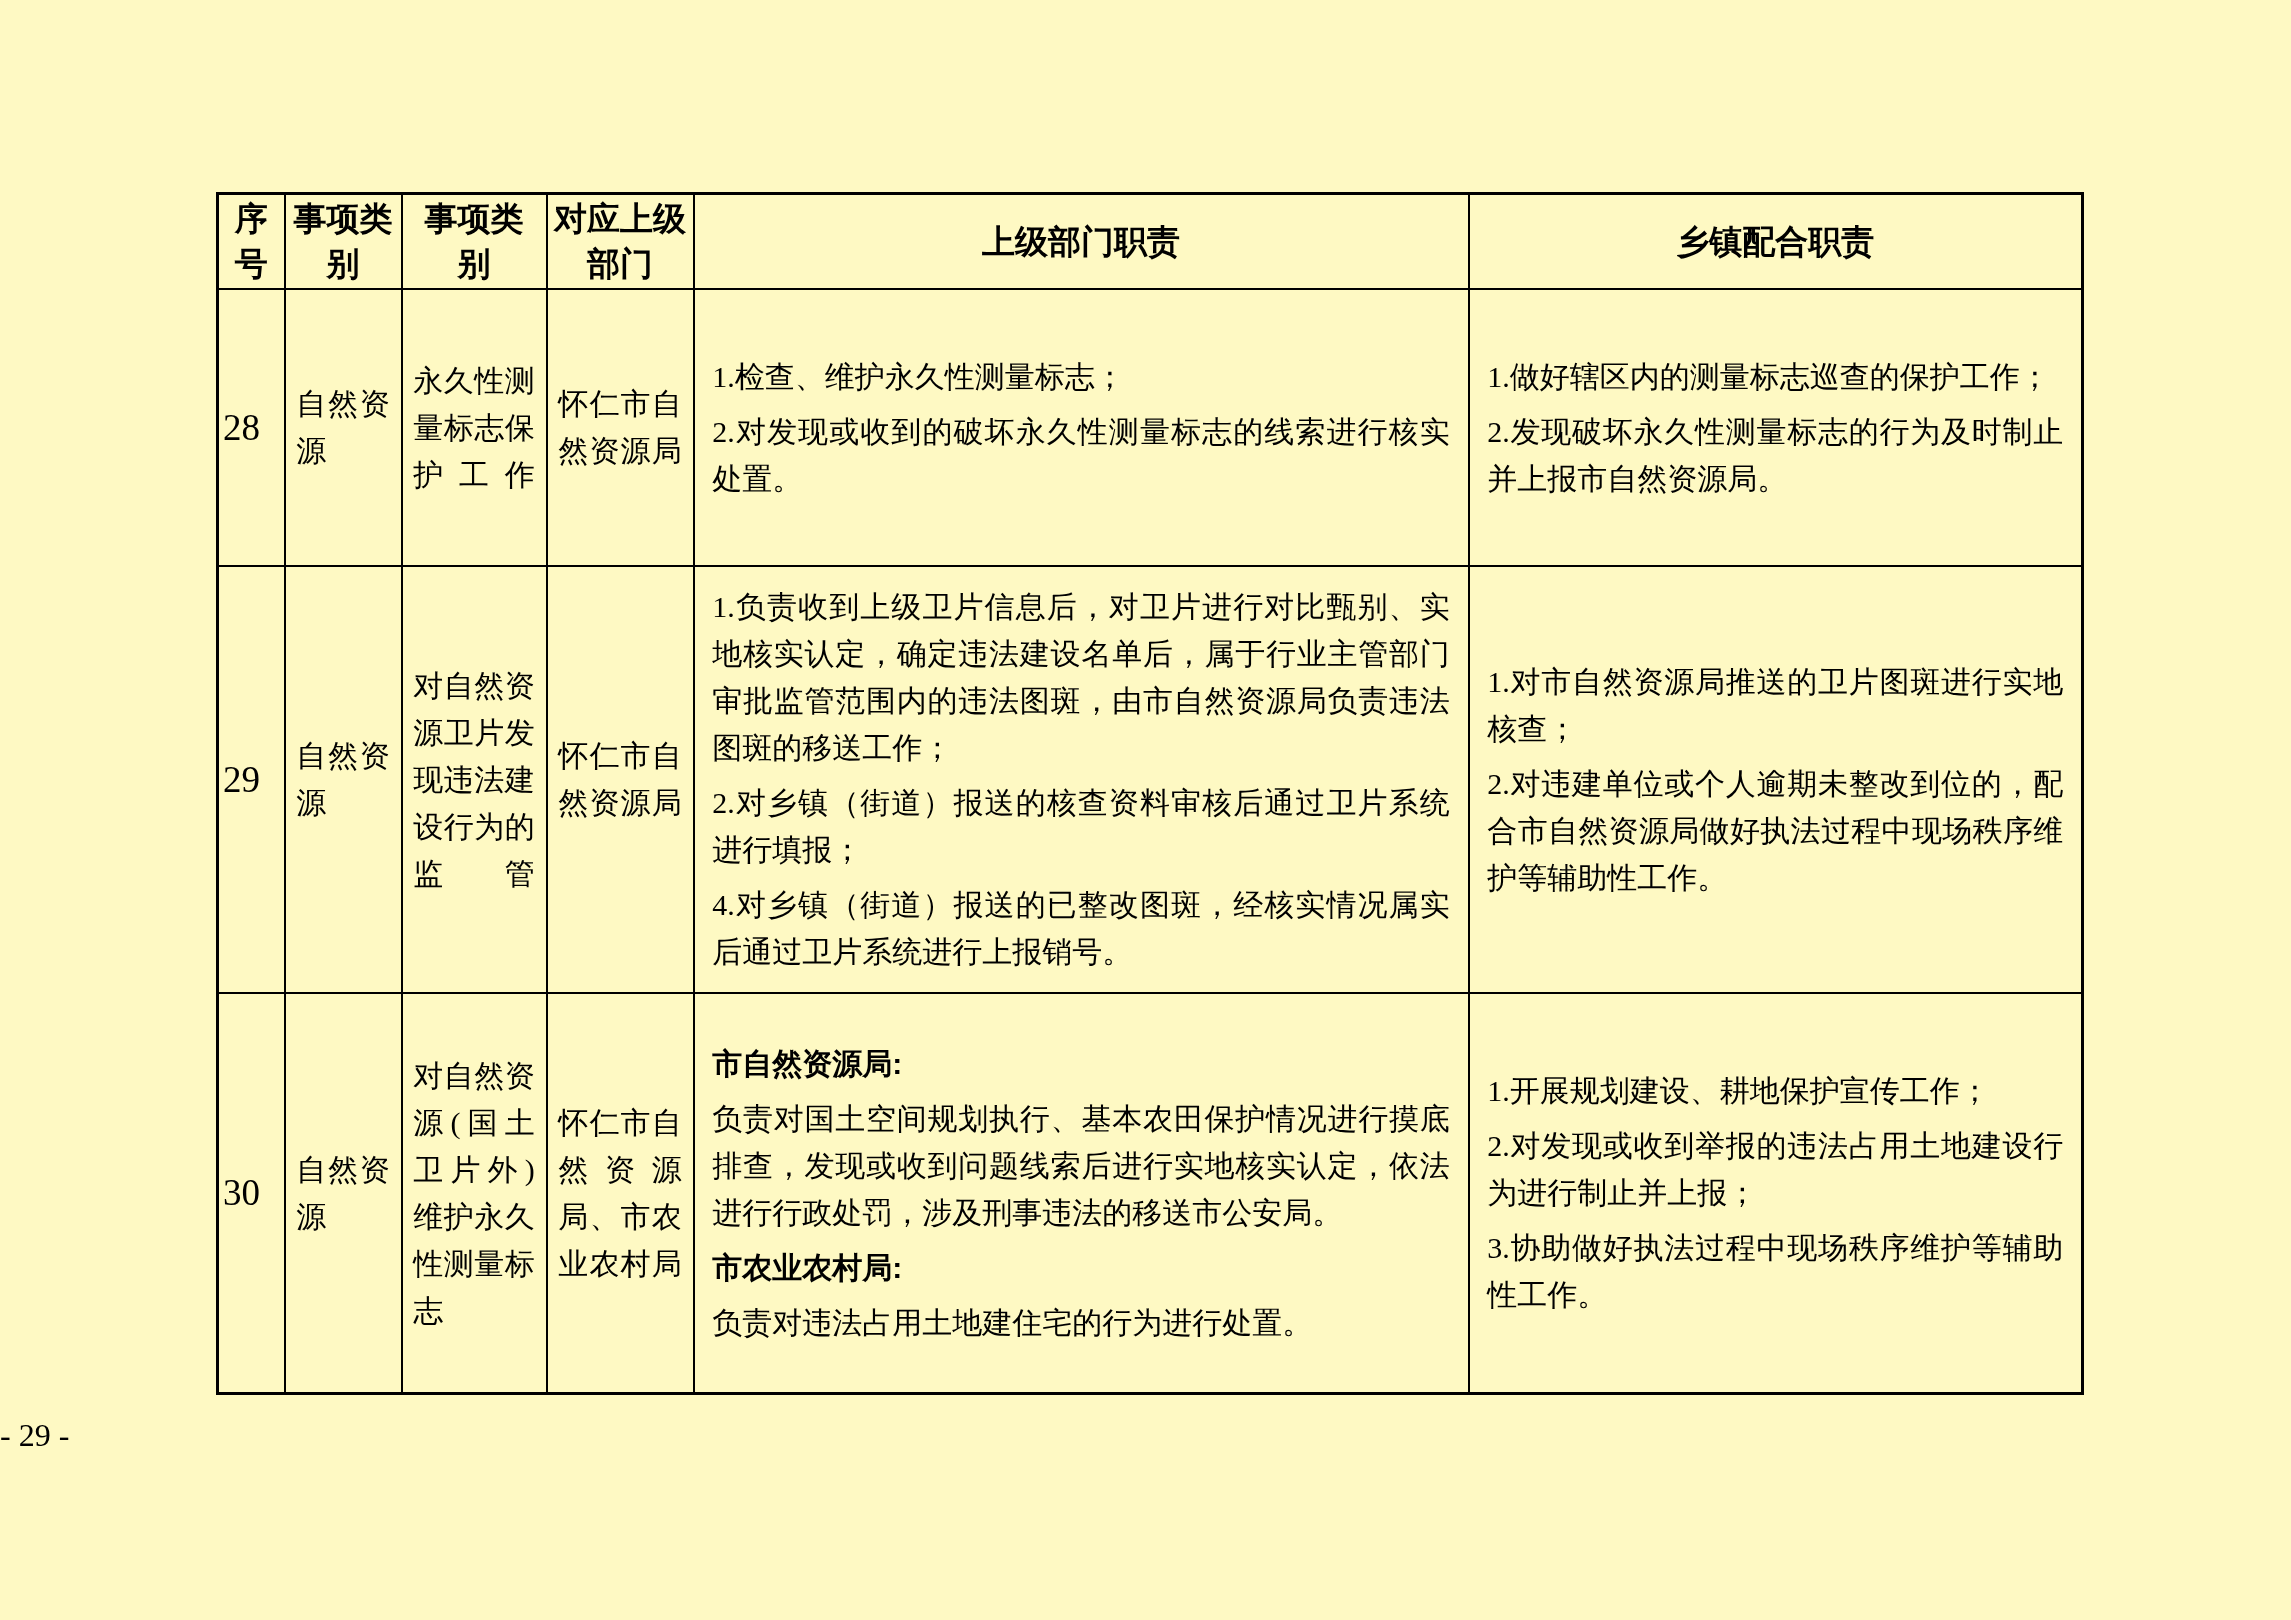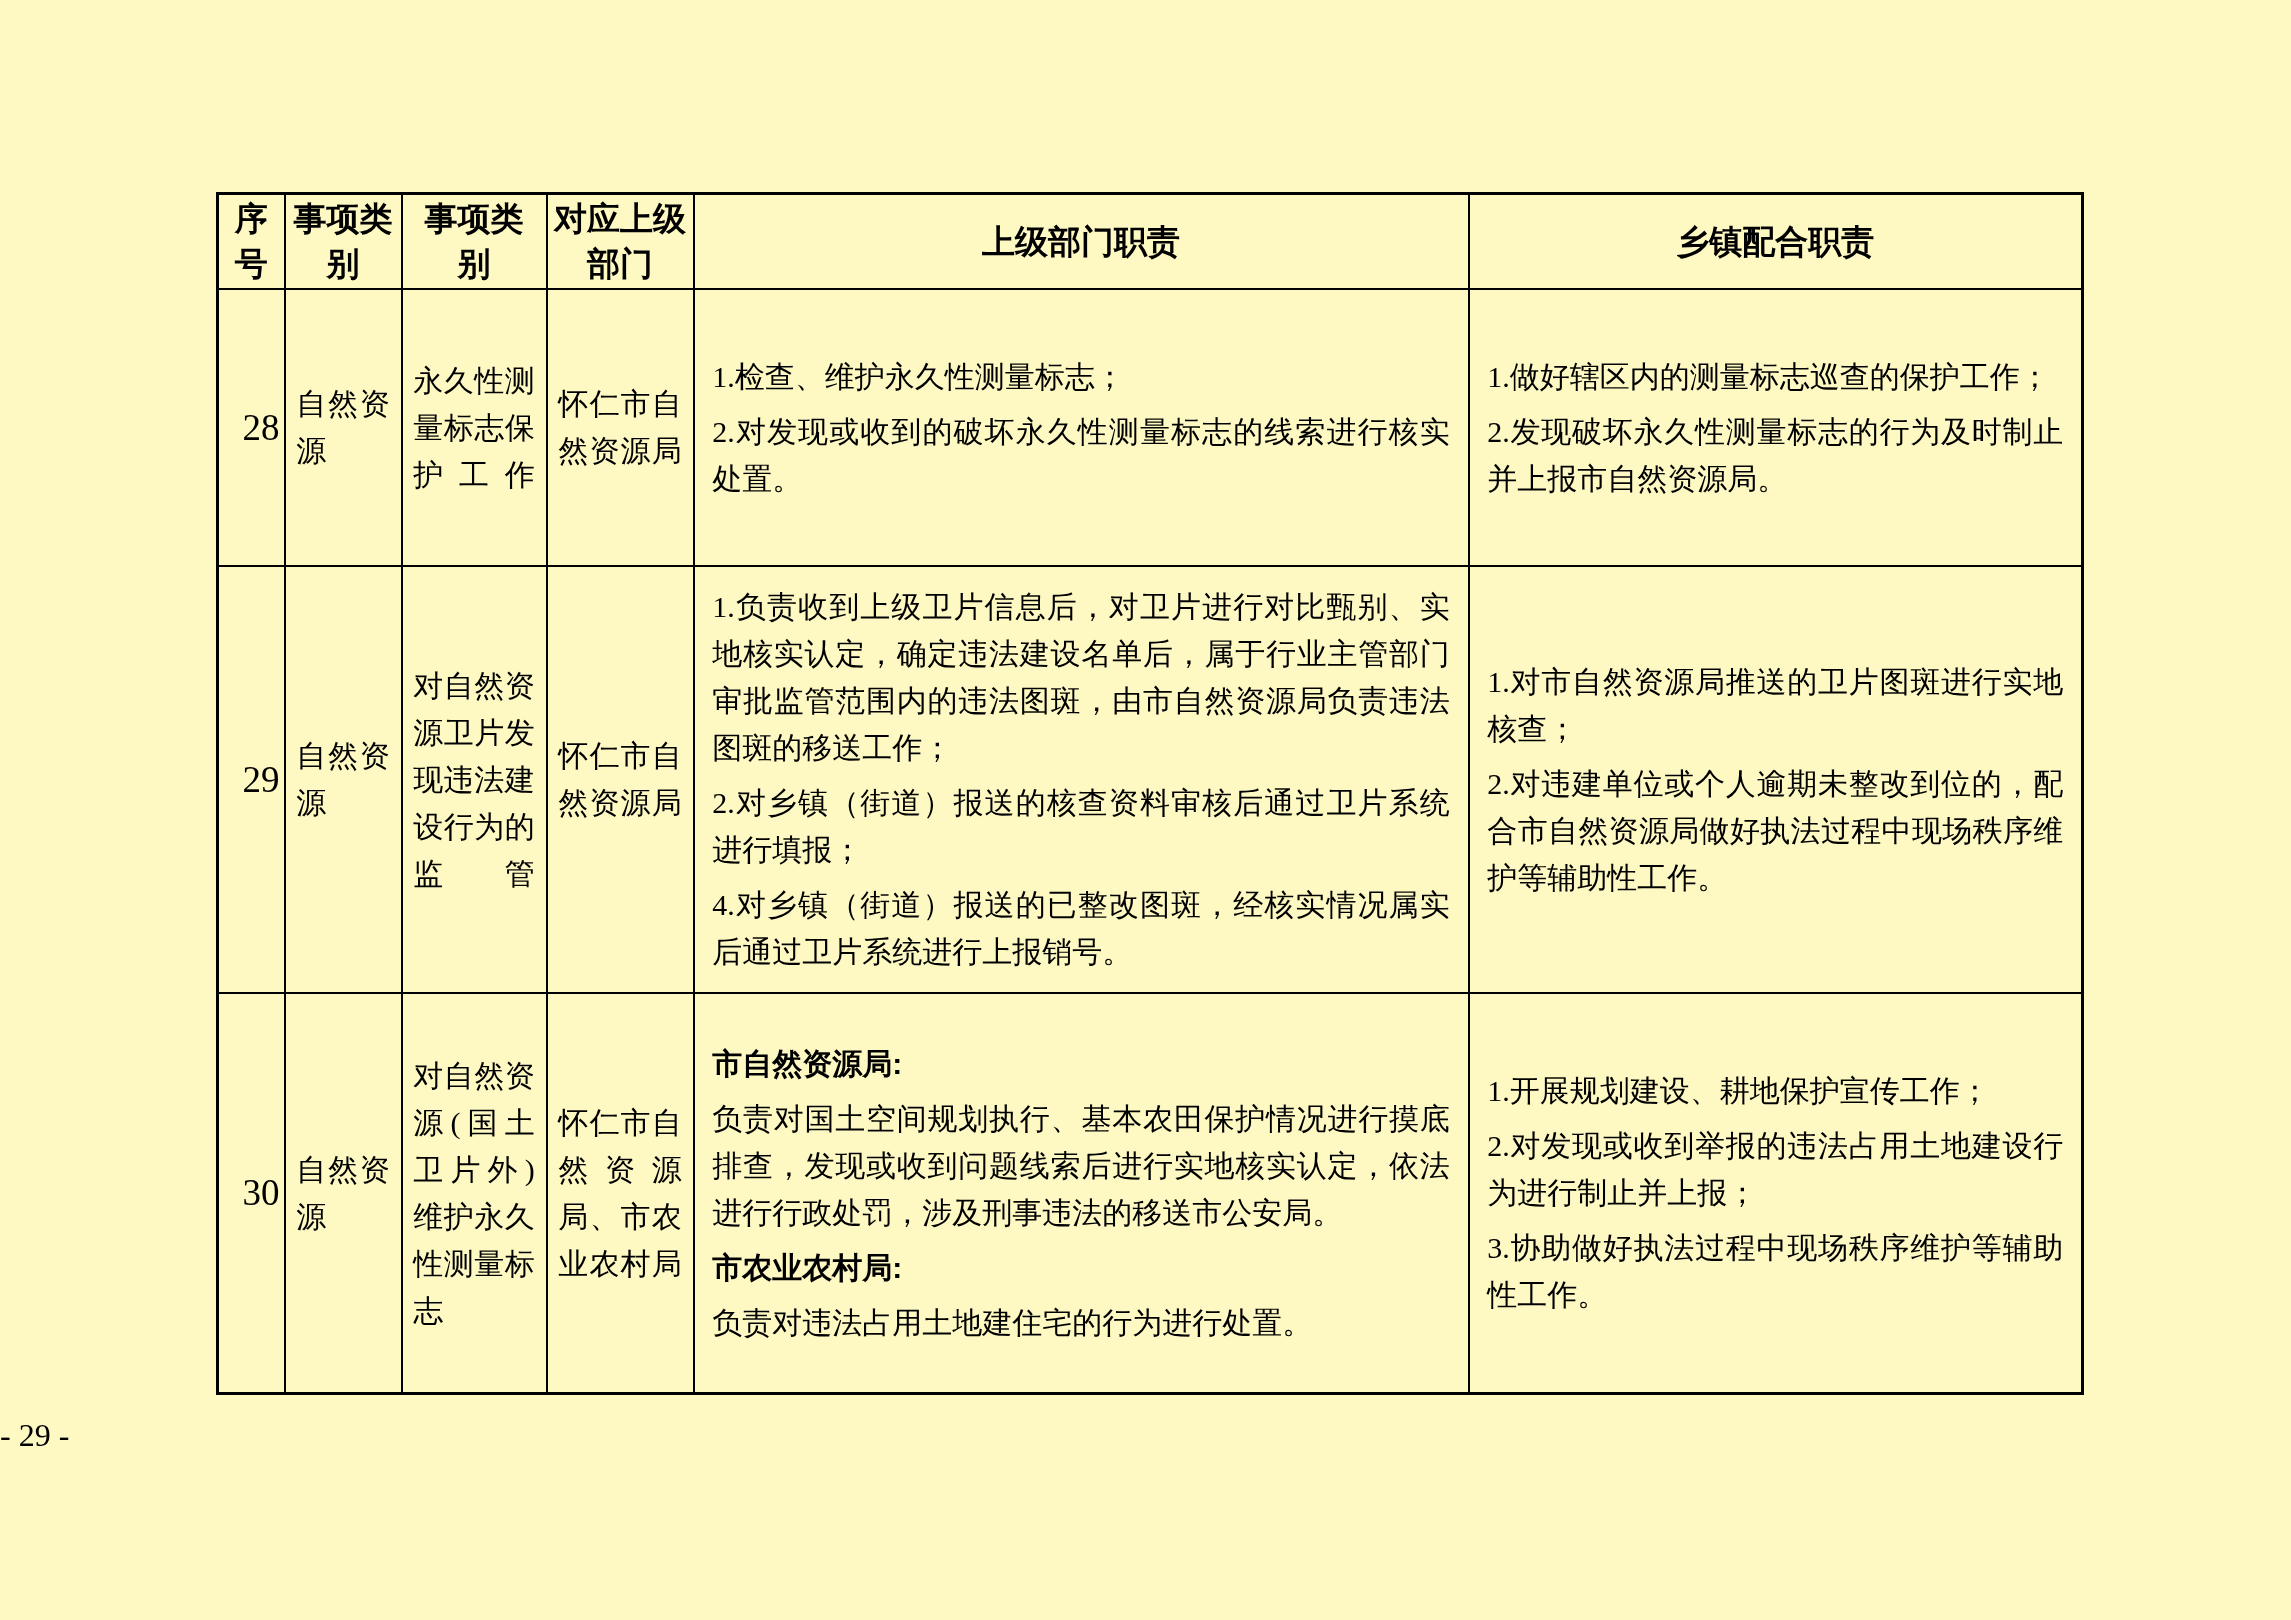--- a/index.html
+++ b/index.html
@@ -34,21 +34,21 @@
   .duty-table th {
     font-family: "Liberation Sans", sans-serif;
     font-weight: bold;
     font-size: 33px;
     line-height: 45px;
     text-align: center;
     padding: 0 5.9px;
   }
   td.cell-num {
     font-size: 37px;
-    text-align: right;
+    text-align: left;
     padding: 0 3.9px;
   }
   td.cell-dist {
     font-size: 30px;
     line-height: 47px;
     text-align: justify;
     text-align-last: justify;
     text-justify: inter-character;
     padding: 0 10.8px;
   }

